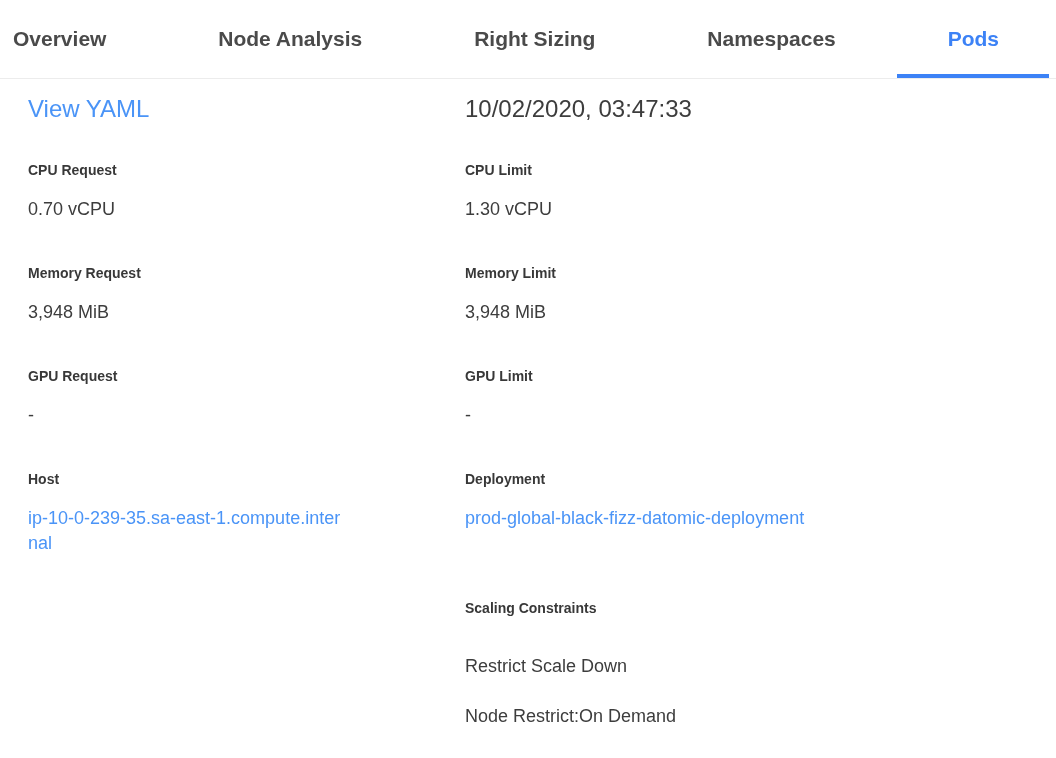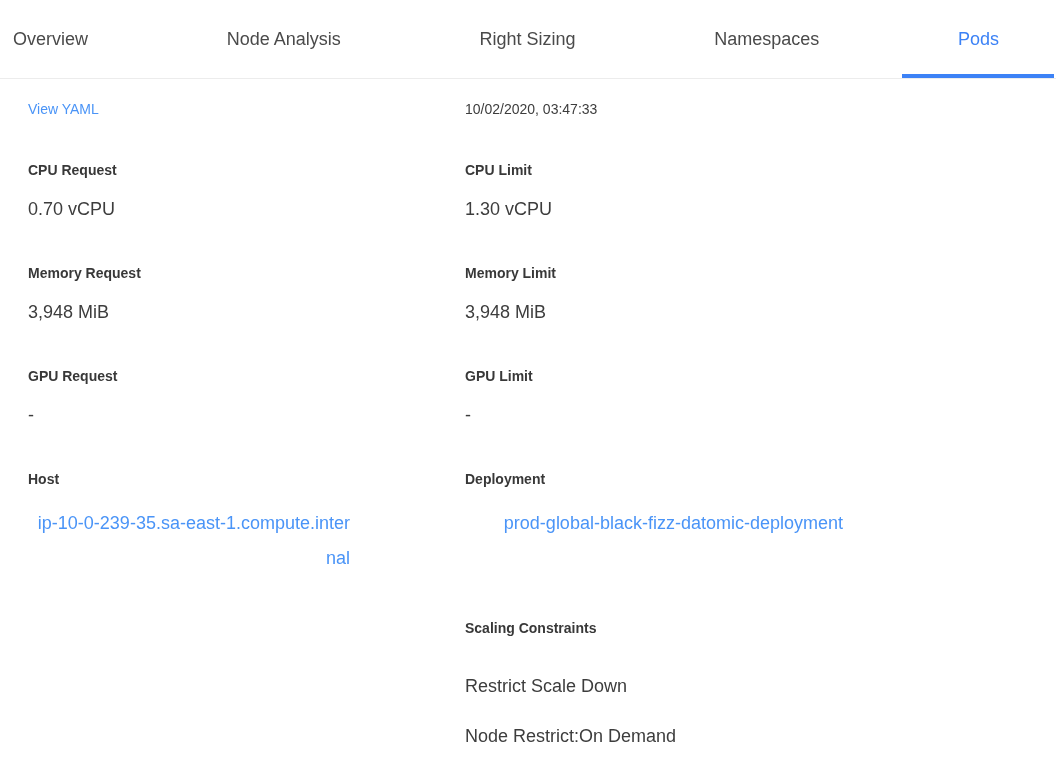--- a/index.html
+++ b/index.html
@@ -21,22 +21,22 @@
     height:79px;
     padding:0 57px 0 13px;
     border-bottom:1px solid var(--border-light);
     position:relative;
   }
   .tab{
     position:relative;
     height:100%;
     display:flex;
     align-items:center;
-    font-size:18px;
-    font-weight:400;
+    font-size:21px;
+    font-weight:700;
     color:var(--tab-text);
     cursor:pointer;
     white-space:nowrap;
   }
   .tab.active{color:var(--accent-blue);}
   .tab.active::after{
     content:"";
     position:absolute;
     bottom:0;
     left:50%;
@@ -45,21 +45,21 @@
     height:4px;
     background:var(--accent-blue);
   }
   
   .content{padding:18px 0 0 28px;}
   .grid{
     display:grid;
     grid-template-columns:437px 1fr;
   }
   .cell{padding:0;}
-  .row1{margin-bottom:37px;font-size:14px;line-height:24px;}
+  .row1{margin-bottom:37px;font-size:24px;line-height:24px;}
   .link{
     color:var(--link-blue);
     text-decoration:none;
     cursor:pointer;
   }
   .field{margin-bottom:40px;}
   .field-label{
     font-size:14px;
     font-weight:700;
     line-height:24px;
@@ -67,24 +67,23 @@
     margin-bottom:15px;
   }
   .field-value{
     font-size:18px;
     line-height:24px;
     color:var(--text-dark);
   }
   .value-link{
     display:block;
     font-size:18px;
-    line-height:35px;
+    line-height:25px;
     overflow-wrap:anywhere;
     word-break:break-all;
-    text-align:right;
   }
   .host-link{max-width:322px;}
   .deploy-link{max-width:378px;}
   .sc-label{margin-bottom:34px;}
   .sc-item{
     font-size:18px;
     line-height:24px;
     margin-bottom:26px;
     color:var(--text-dark);
   }

